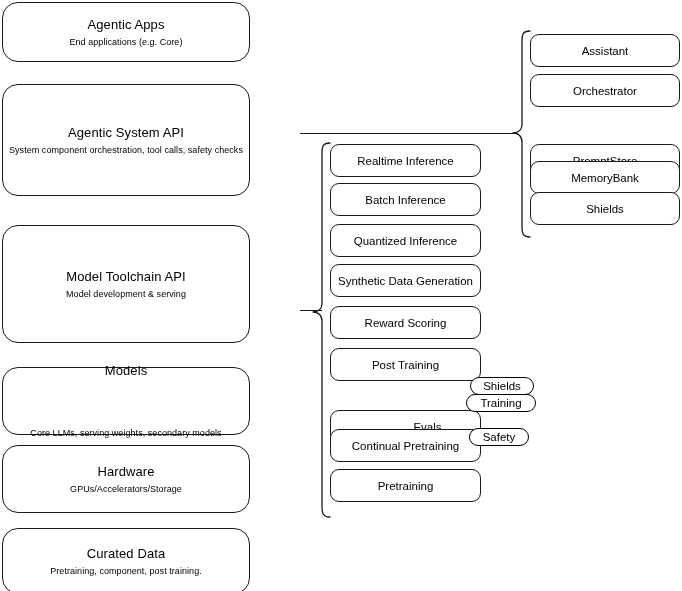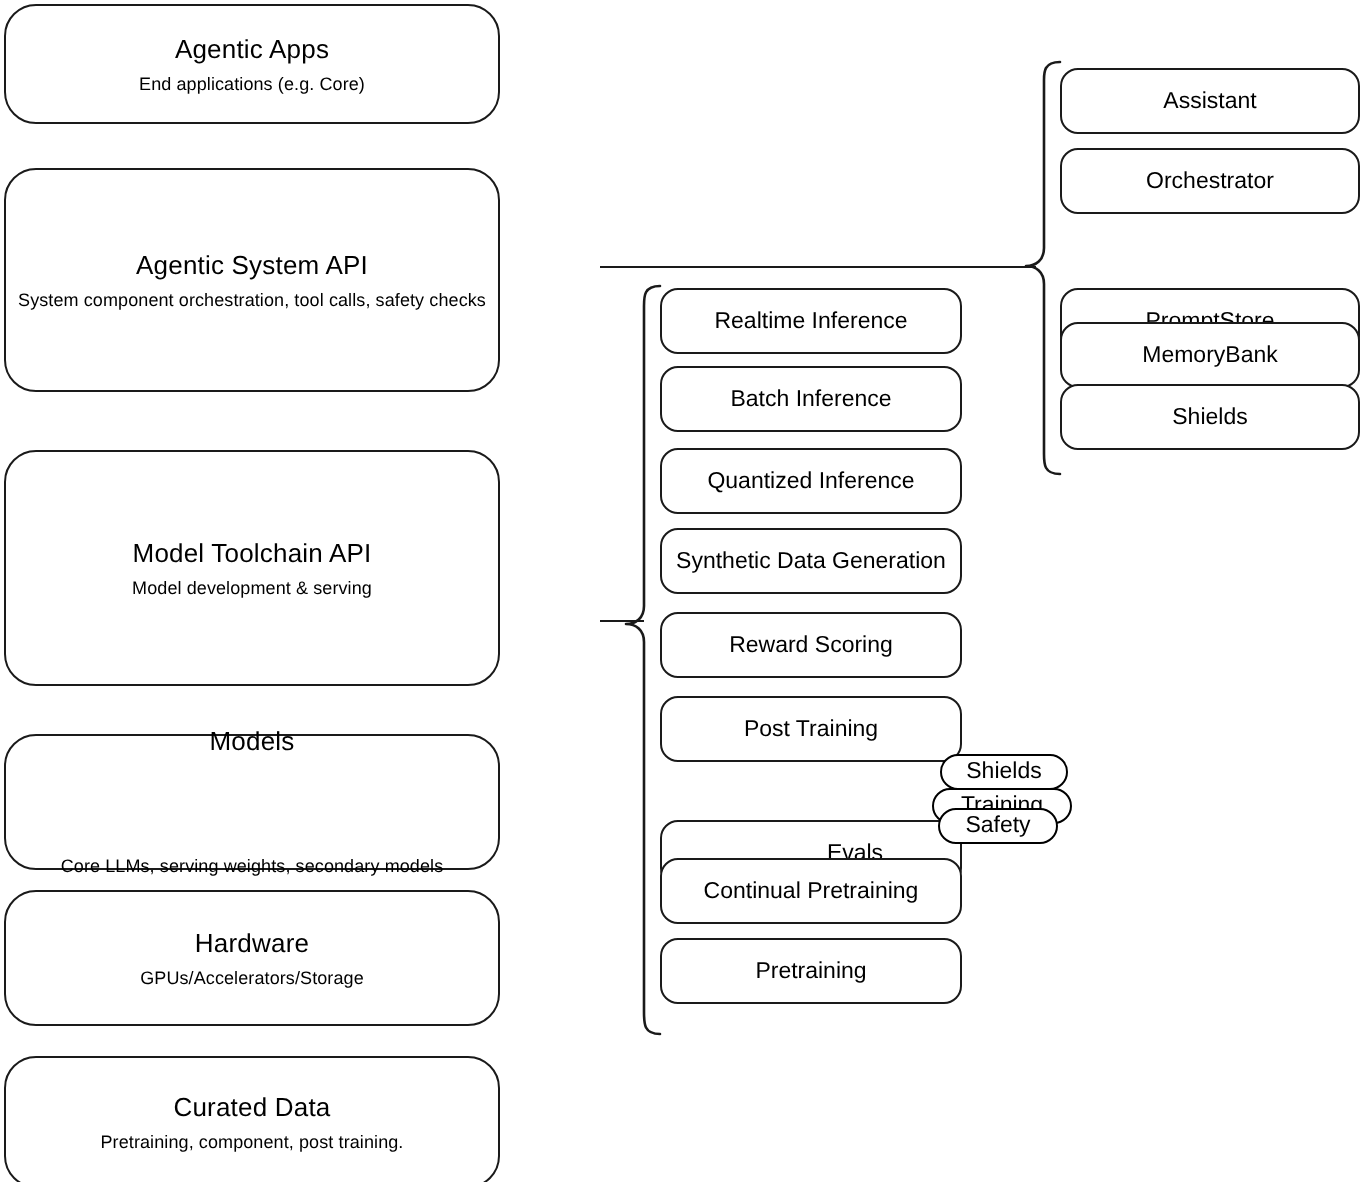--- a/index.html
+++ b/index.html
@@ -183,17 +183,17 @@
   <div class="rbox cap-box mid-box" style="top:469px;">
     <span>Pretraining</span>
   </div>
 
   <div class="pill" style="left:470px; top:377px; width:64px; height:18px;">
     <span>Shields</span>
   </div>
   <div class="pill" style="left:466px; top:394px; width:70px; height:18px;">
     <span>Training</span>
   </div>
-  <div class="pill" style="left:469px; top:404px; width:60px; height:18px;">
+  <div class="pill" style="left:469px; top:428px; width:60px; height:18px;">
     <span>Safety</span>
   </div>
 
 </div>
 
 </body></html>

